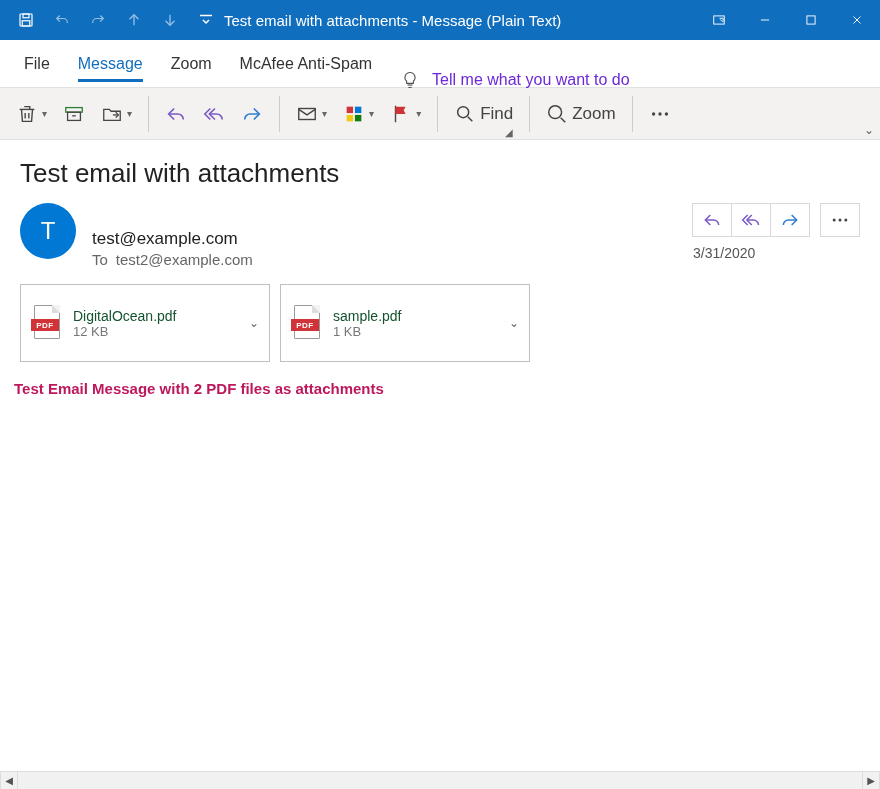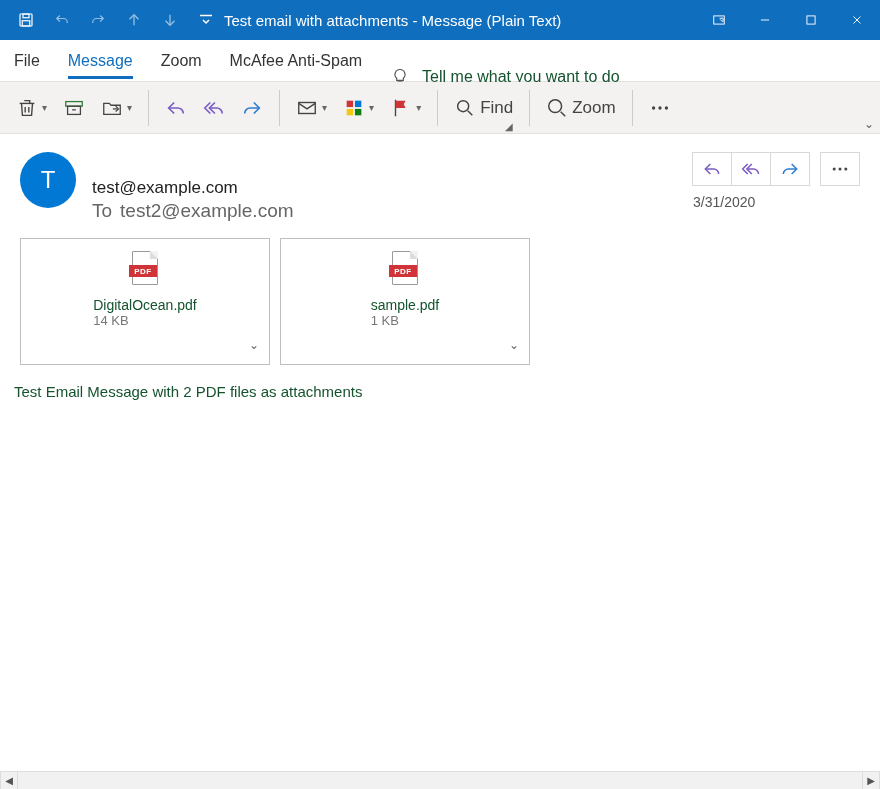--- a/index.html
+++ b/index.html
@@ -6,58 +6,58 @@
 body { font-family: "Segoe UI", Tahoma, sans-serif; font-size: 14px; background: #fff; width: 880px; height: 789px; overflow: hidden; color: #222; }
 .titlebar { background: #106ebe; height: 40px; display: flex; align-items: center; color: #fff; }
 .titlebar .qat { display: flex; align-items: center; gap: 0; padding-left: 8px; }
 .titlebar .qat span { width: 36px; height: 40px; display: inline-flex; align-items: center; justify-content: center; }
 .titlebar .qat span svg { width: 18px; height: 18px; }
 .titlebar .qat-custom { width: 24px; display: inline-flex; align-items: center; justify-content: center; }
 .titlebar .title { flex: 1; text-align: left; font-size: 15px; }
 .titlebar .win-controls { display: flex; }
 .titlebar .win-controls span { width: 46px; height: 40px; display: inline-flex; align-items: center; justify-content: center; }
 .titlebar .win-controls span svg { width: 14px; height: 14px; }
-.menubar { height: 42px; border-bottom: 1px solid #e1e1e1; display: flex; align-items: center; padding-left: 14px; gap: 28px; font-size: 16px; color: #333; }
+.menubar { height: 48px; border-bottom: 1px solid #e1e1e1; display: flex; align-items: center; padding-left: 24px; gap: 28px; font-size: 16px; color: #333; }
 .menubar .tab { position: relative; padding: 8px 0; cursor: default; }
 .menubar .tab.active { color: #106ebe; }
 .menubar .tab.active::after { content: ""; position: absolute; left: 0; right: 0; bottom: -1px; height: 3px; background: #106ebe; }
-.menubar .tell { display: flex; align-items: center; gap: 12px; color: #14532d; margin-top: 32px; }
+.menubar .tell { display: flex; align-items: center; gap: 12px; color: #6d28d9; margin-top: 32px; }
 .menubar .tell svg { width: 20px; height: 20px; stroke: #555; }
 .ribbon { height: 52px; background: #f3f2f1; border-bottom: 1px solid #e1e1e1; display: flex; align-items: center; padding: 0 10px; gap: 4px; position: relative; }
 .ribbon .sep { width: 1px; height: 36px; background: #ccc; margin: 0 6px; }
 .rbtn { height: 36px; display: inline-flex; align-items: center; justify-content: center; padding: 0 6px; gap: 4px; color: #333; }
 .rbtn svg { width: 22px; height: 22px; }
 .rbtn .dd { font-size: 10px; color: #666; }
 .rbtn .lbl { font-size: 17px; color: #444; }
 .ribbon .expand { position: absolute; right: 6px; bottom: 2px; font-size: 12px; color: #666; }
 .ribbon .popout { position: absolute; left: 505px; bottom: 1px; font-size: 10px; color: #666; }
 .content { padding: 18px 20px 0 20px; }
 .subject { font-size: 26px; font-weight: 400; color: #222; margin-bottom: 14px; }
 .headerrow { display: flex; align-items: flex-start; }
 .avatar { width: 56px; height: 56px; border-radius: 50%; background: #0078d4; color: #fff; display: flex; align-items: center; justify-content: center; font-size: 24px; margin-right: 16px; }
 .frominfo { padding-top: 4px; }
 .from { font-size: 17px; color: #222; margin-top: 22px; }
-.to { font-size: 19px; color: #666; margin-top: 2px; }
+.to { font-size: 15px; color: #666; margin-top: 2px; }
 .to .tolabel { margin-right: 8px; }
 .meta { margin-left: auto; }
 .meta .msgactions { display: flex; gap: 0; justify-content: flex-end; margin-bottom: 8px; }
 .meta .msgactions span { width: 40px; height: 34px; border: 1px solid #d8d8d8; display: inline-flex; align-items: center; justify-content: center; margin-left: -1px; }
 .meta .msgactions span.more { margin-left: 10px; }
 .meta .msgactions svg { width: 20px; height: 20px; }
 .meta .date { font-size: 14px; color: #555; }
 .attachments { display: flex; gap: 10px; margin: 16px 0 18px 0; }
-.attach { width: 250px; border: 1px solid #bfbfbf; padding: 12px 10px; display: flex; align-items: center; gap: 10px; position: relative; flex-direction: column; }
+.attach { width: 250px; border: 1px solid #bfbfbf; padding: 20px 10px; display: flex; align-items: center; gap: 10px; position: relative; }
 .attach .pdf-icon { width: 32px; height: 36px; position: relative; }
 .attach .pdf-icon .sheet { position: absolute; left: 3px; top: 0; width: 26px; height: 34px; border: 1px solid #999; background: #fff; border-radius: 1px; }
 .attach .pdf-icon .fold { position: absolute; right: 3px; top: 0; width: 0; height: 0; border-top: 8px solid #f3f2f1; border-left: 8px solid #ddd; }
 .attach .pdf-icon .badge { position: absolute; left: 0; top: 14px; width: 28px; height: 12px; background: #d13438; color: #fff; font-size: 8px; font-weight: bold; display: flex; align-items: center; justify-content: center; letter-spacing: 0.5px; }
 .attach .meta2 .fname { font-size: 14px; color: #14532d; }
 .attach .meta2 .fsize { font-size: 13px; color: #777; }
 .attach .dd2 { margin-left: auto; font-size: 12px; color: #666; }
-.bodytext { font-size: 15px; color: #14532d; margin-left: -6px; }
+.bodytext { font-size: 15px; color: #be185d; margin-left: -6px; font-weight: bold; }
 .hscroll { position: absolute; left: 0; bottom: 0; width: 100%; height: 18px; background: #f1f1f1; display: flex; align-items: stretch; border-top: 1px solid #ddd; }
 .hscroll .arrow { width: 18px; display: flex; align-items: center; justify-content: center; border-left: 1px solid #ddd; border-right: 1px solid #ddd; font-size: 10px; color: #555; }
 .hscroll .track { flex: 1; }
 </style>
 </head>
 <body>
 
 <div class="titlebar">
   <div class="qat">
     <span>
@@ -235,20 +235,21 @@
     <svg viewBox="0 0 24 24" fill="#444">
         <circle cx="5" cy="12" r="1.8"></circle>
         <circle cx="12" cy="12" r="1.8"></circle>
         <circle cx="19" cy="12" r="1.8"></circle>
       </svg>
   </div>
   <span class="expand">⌄</span>
 </div>
 
 <div class="content">
+  <div class="subject">Test email with attachments</div>
   <div class="headerrow">
     <div class="avatar">T</div>
     <div class="frominfo">
       <div class="from">test@example.com</div>
       <div class="to">
         <span class="tolabel">To</span><span>test2@example.com</span>
       </div>
     </div>
     <div class="meta">
       <div class="msgactions">
@@ -285,21 +286,21 @@
 
   <div class="attachments">
     <div class="attach">
       <div class="pdf-icon">
         <div class="sheet"></div>
           <div class="fold"></div>
         <div class="badge">PDF</div>
       </div>
       <div class="meta2">
         <div class="fname">DigitalOcean.pdf</div>
-        <div class="fsize">14 KB</div>
+        <div class="fsize">12 KB</div>
       </div>
       <span class="dd2">⌄</span>
     </div>
     <div class="attach">
       <div class="pdf-icon">
         <div class="sheet"></div>
           <div class="fold"></div>
         <div class="badge">PDF</div>
       </div>
       <div class="meta2">

